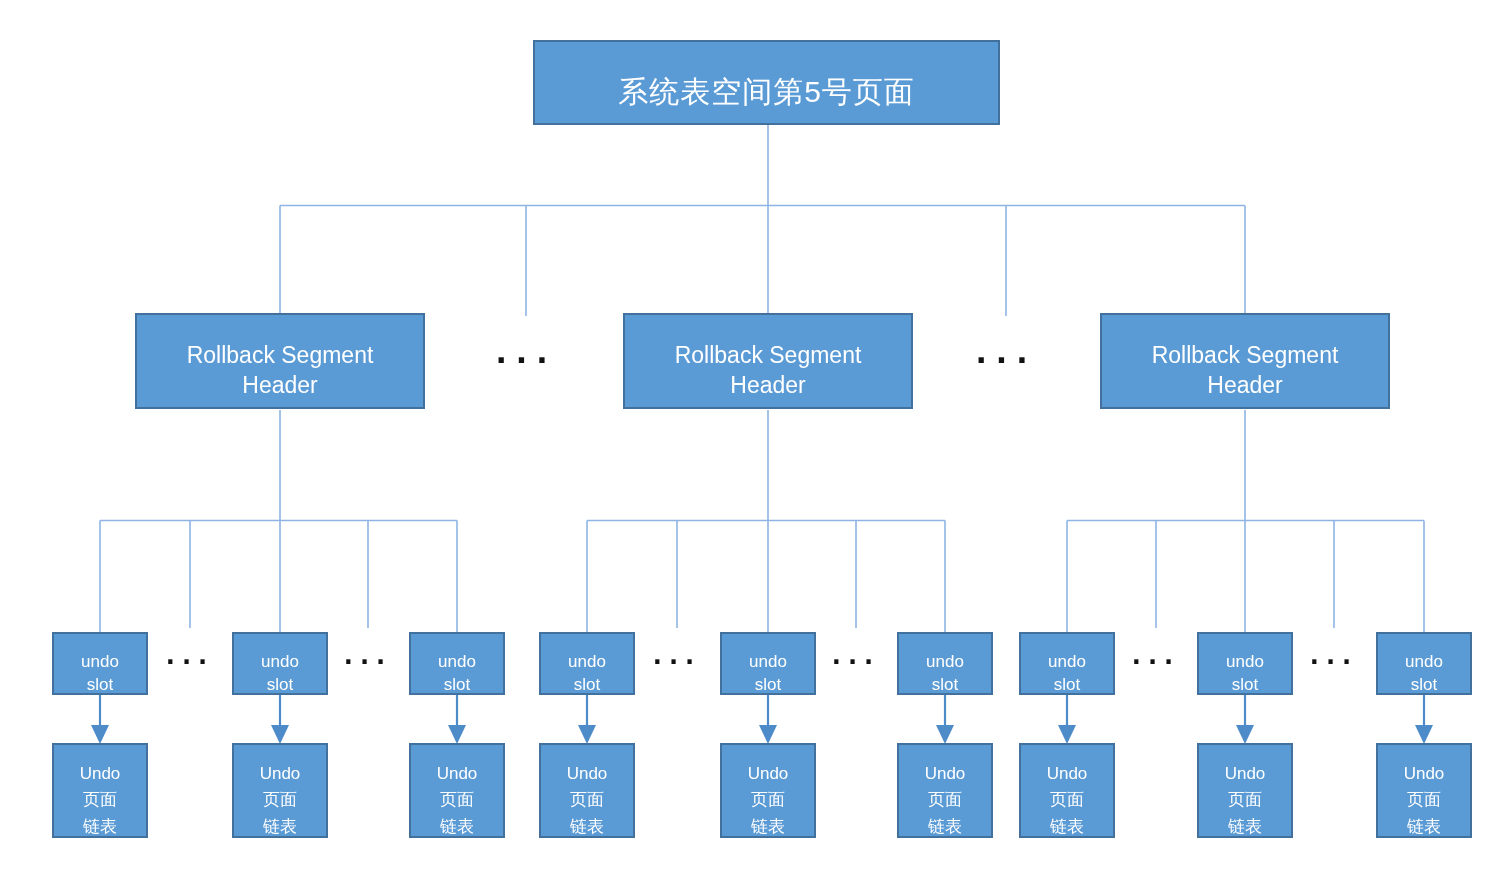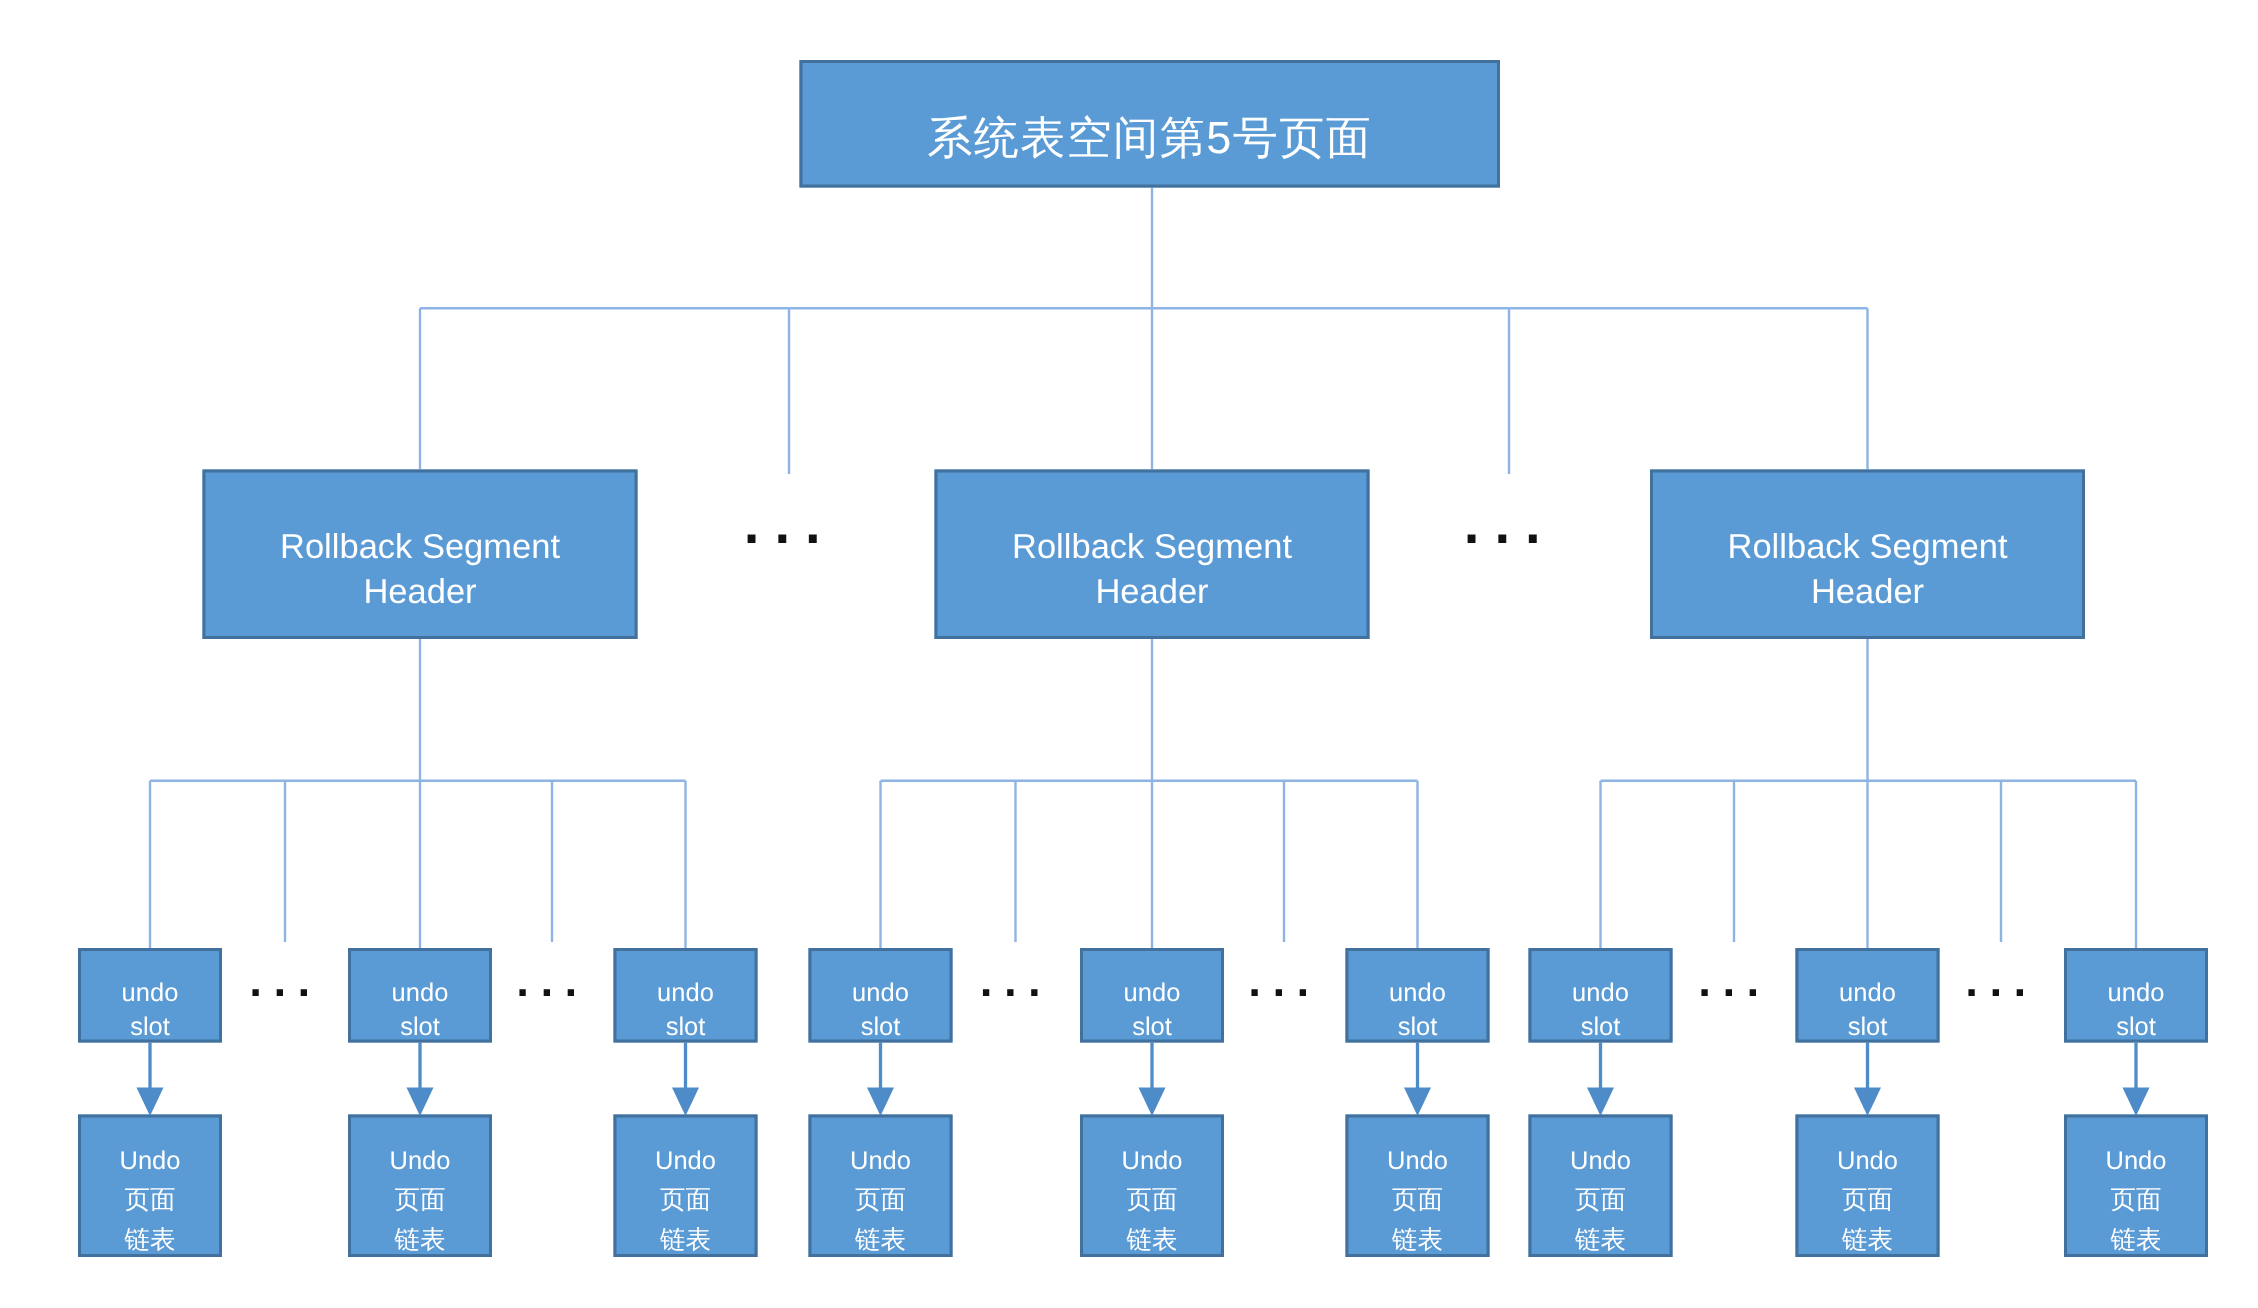--- a/index.html
+++ b/index.html
@@ -21,21 +21,21 @@
   .arrow-line{stroke:var(--arrow);stroke-width:2.2;fill:none;}
   .arrow-head{fill:var(--arrow);stroke:none;}
   .node{
     position:absolute;box-sizing:border-box;
     background:var(--node-fill);border:2.5px solid var(--node-border);
     display:flex;align-items:center;justify-content:center;
     color:var(--text);text-align:center;
   }
   .node span{white-space:pre-line;display:block;margin-top:20px;}
   .node-root{left:533px;top:40px;width:467px;height:85px;font-size:30px;letter-spacing:1px;}
-  .node-rollback{top:313px;width:290px;height:113px;font-size:23px;line-height:1.3;}
+  .node-rollback{top:313px;width:290px;height:96px;font-size:23px;line-height:1.3;}
   .node-slot{top:632px;width:96px;height:63px;font-size:17px;line-height:1.35;}
   .node-page{top:743px;width:96px;height:95px;font-size:17px;line-height:1.55;}
   .dots{
     position:absolute;transform:translateX(-50%);
     color:var(--dots);font-weight:900;line-height:1;
     font-family:"DejaVu Sans",sans-serif;
   }
   .dots-l1{top:338px;font-size:30px;letter-spacing:9px;}
   .dots-l2{top:644px;font-size:24px;letter-spacing:7px;}
 </style>

